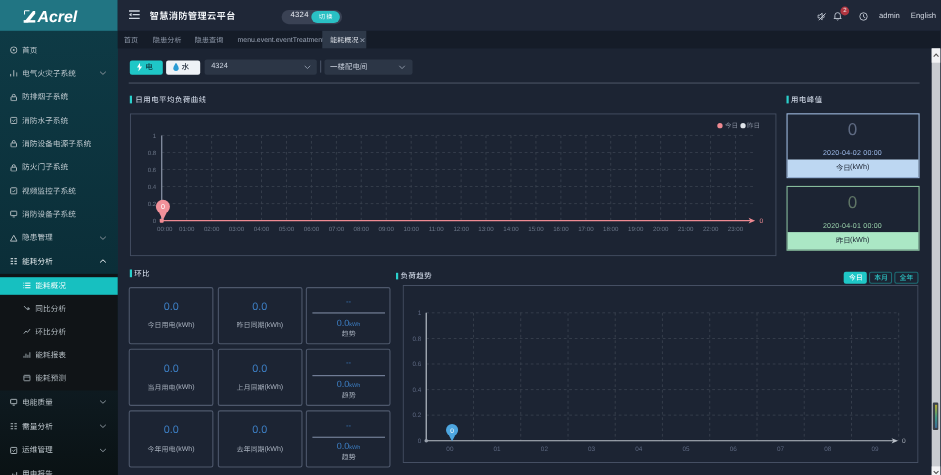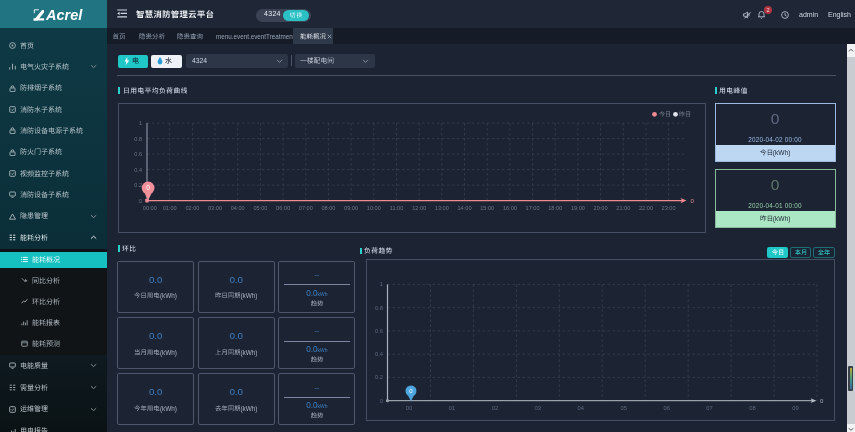--- a/index.html
+++ b/index.html
@@ -4,21 +4,21 @@
 body{width:855px;height:432px;overflow:hidden;position:relative;background:#1c2433;
 font-family:"Liberation Sans",sans-serif;-webkit-font-smoothing:antialiased}
 .abs{position:absolute}
 .t{position:absolute;white-space:nowrap}
 svg{display:block}
 </style></head><body>
 <div class="abs" style="left:0;top:0;width:107px;height:432px;background:linear-gradient(180deg,#0e3a45 0%,#0c313c 55%,#0b2d37 58%,#0e1a20 84%,#0a1214 100%)"></div>
 <div class="abs" style="left:0;top:28px;width:107px;height:220px;background:linear-gradient(180deg,#0e3a45 0%,#0b2e38 100%)"></div>
 <div class="abs" style="left:0;top:355px;width:107px;height:77px;background:linear-gradient(180deg,#0e1a20 0%,#0a1214 100%)"></div>
 <div class="abs" style="left:0;top:0;width:107px;height:28px;background:#217583"></div>
-<div class="abs" style="left:32px;top:3.5px;width:62px;height:20px">
+<div class="abs" style="left:20px;top:3.5px;width:62px;height:20px">
 <svg width="62" height="20" viewBox="0 0 62 20" xmlns="http://www.w3.org/2000/svg">
 <path fill="#fff" d="M1.5 16.5 L10 6 L12 6 L12 8.6 L5.6 16.5 Z"></path>
 <rect x="1.5" y="14.3" width="10.6" height="2.2" fill="#fff"></rect>
 <path fill="none" stroke="#fff" stroke-width="0.9" d="M2.3 9.2 V5.8 H6.8"></path>
 <text x="14" y="15.9" font-family="Liberation Sans" font-style="italic" font-weight="bold" font-size="14.5" fill="#fff">Acrel</text>
 </svg>
   </div>
 <svg class="abs" style="left:9px;top:41.9px" width="7" height="7" viewBox="0 0 7 7">
     <circle cx="3.5" cy="3.5" r="2.9" fill="none" stroke="#aeb8bd" stroke-width="0.9"></circle>
     <circle cx="3.5" cy="3.5" r="0.9" fill="#aeb8bd"></circle>

